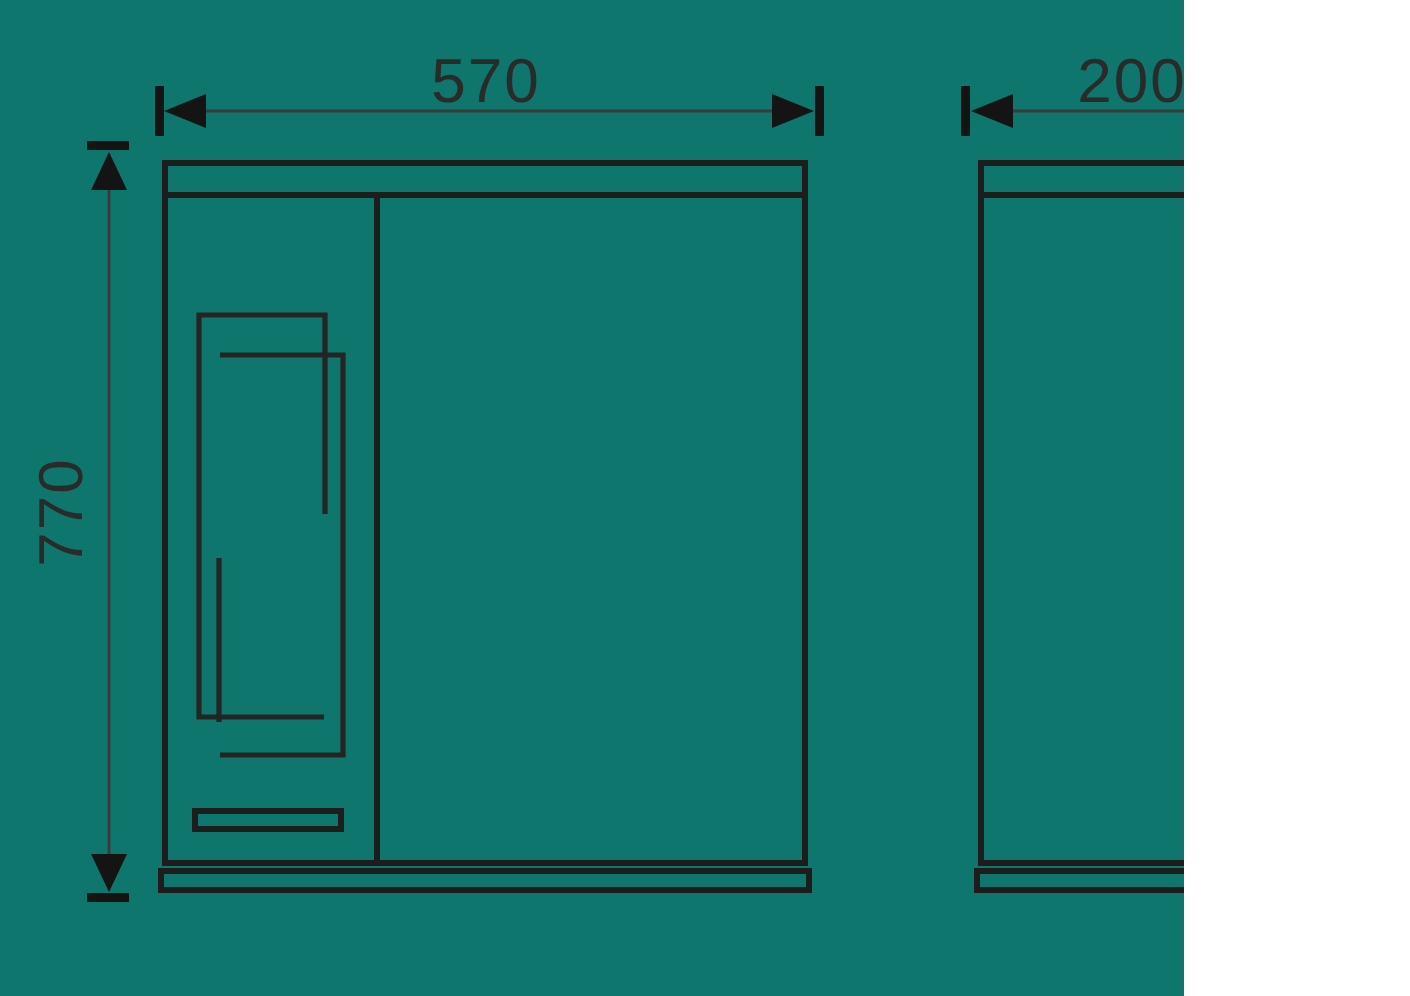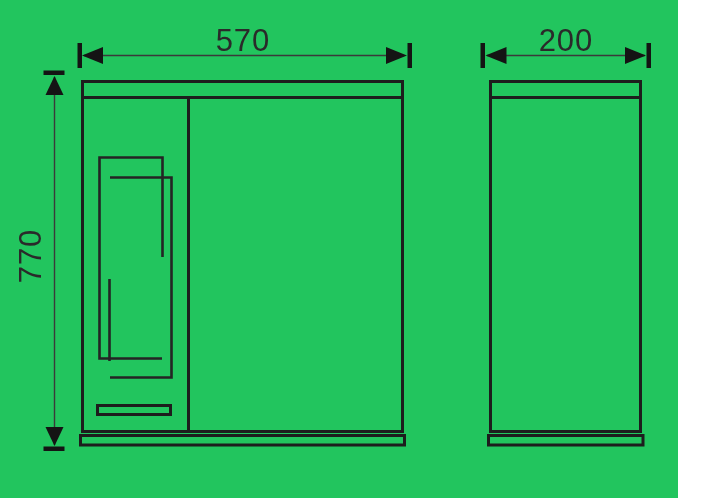--- a/index.html
+++ b/index.html
@@ -2,23 +2,23 @@
 <html><head>
 <meta charset="utf-8">
 <style>
   html, body {
     margin: 0;
     padding: 0;
     background: #ffffff;
   }
   .canvas-wrap {
     position: relative;
-    width: 678px;
+    width: 592px;
     height: 498px;
-    background: #22c55e;
+    background: #0f766e;
     overflow: hidden;
     font-family: "Liberation Sans", sans-serif;
   }
   svg { display: block; }
   
   .obj {
     fill: none;
     stroke: #1d1d1d;
     stroke-width: 3;
   }

